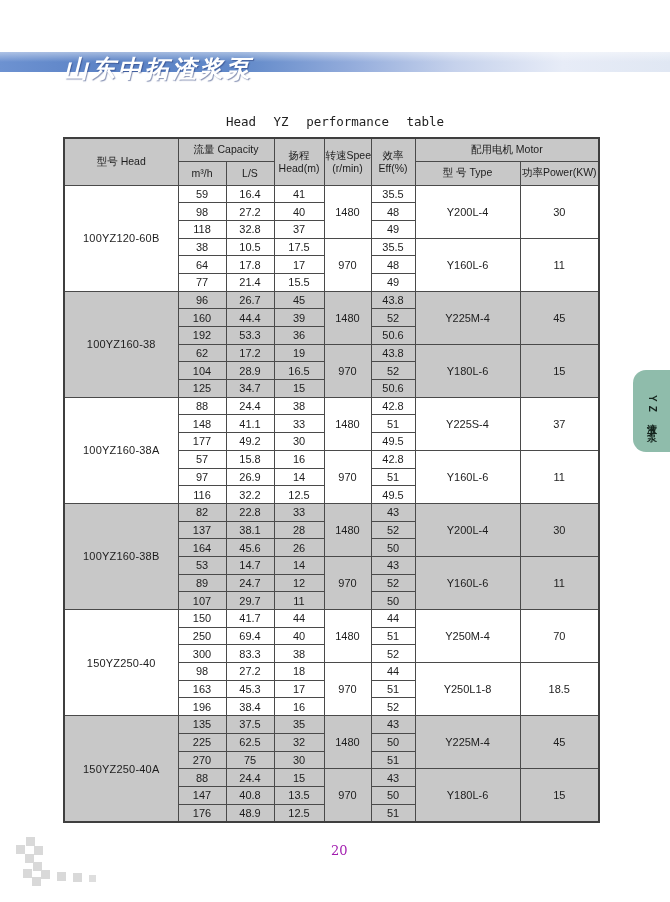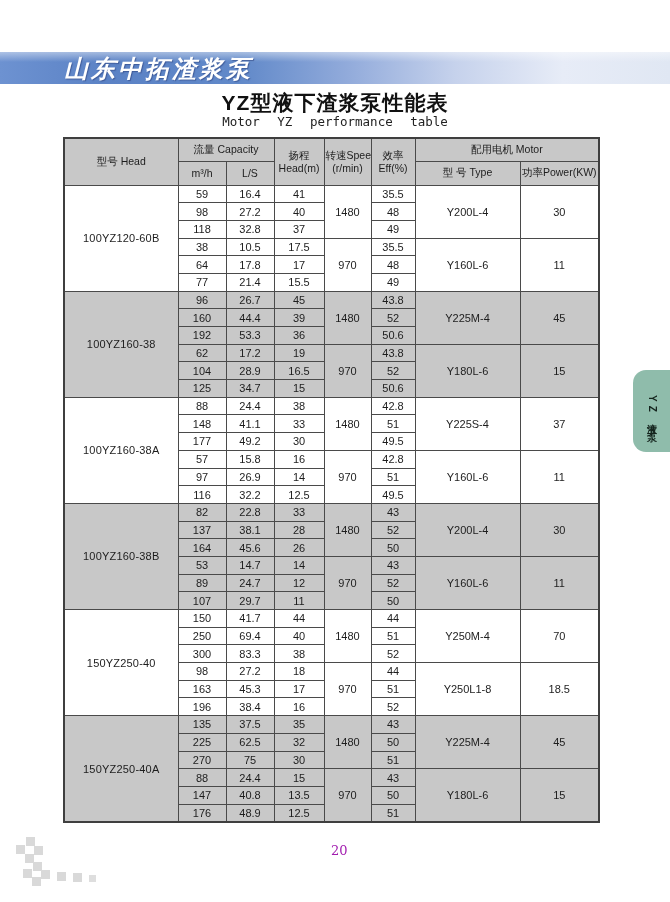--- a/index.html
+++ b/index.html
@@ -5,21 +5,21 @@
   * { margin:0; padding:0; box-sizing:border-box; }
   html,body { background:#ffffff; }
   .page {
     position:relative; width:670px; height:902px; margin:0 auto;
     background:#ffffff; overflow:hidden;
     font-family:"Liberation Sans", sans-serif; color:#1d1d1d;
   }
 
   
   .banner {
-    position:absolute; left:0; top:52px; width:670px; height:32px;
+    position:absolute; left:0; top:52px; width:670px; height:20px;
     background:linear-gradient(90deg,#6d92d1 0%,#5b82c5 16%,#6189c9 36%,
                #92abdb 52%,#c6d2ec 68%,#e7ecf7 84%,#e0e7f3 100%);
   }
   .banner::before {
     content:""; position:absolute; left:0; top:0; right:0; height:10px;
     background:linear-gradient(180deg,rgba(255,255,255,.45),rgba(255,255,255,0));
   }
   .logo-text {
     position:absolute; left:64px; top:0; height:34px; line-height:34px;
     font-family:"Liberation Serif", serif; font-style:italic; font-weight:bold;
@@ -88,22 +88,21 @@
 </style>
 </head>
 <body>
 
 <div class="page">
 
   <div class="banner">
     <div class="logo-text">山东中拓渣浆泵</div>
   </div>
 
-  <div class="doc-title">YZ型液下渣浆泵性能表</div>
-  <div class="doc-subtitle">Motor YZ performance table</div>
+  <div class="doc-subtitle">Head YZ performance table</div>
 
   <table class="perf">
     <colgroup>
       <col style="width:114px">
         <col style="width:48px">
         <col style="width:48px">
       <col style="width:50px">
         <col style="width:47px">
         <col style="width:44px">
       <col style="width:105px">

